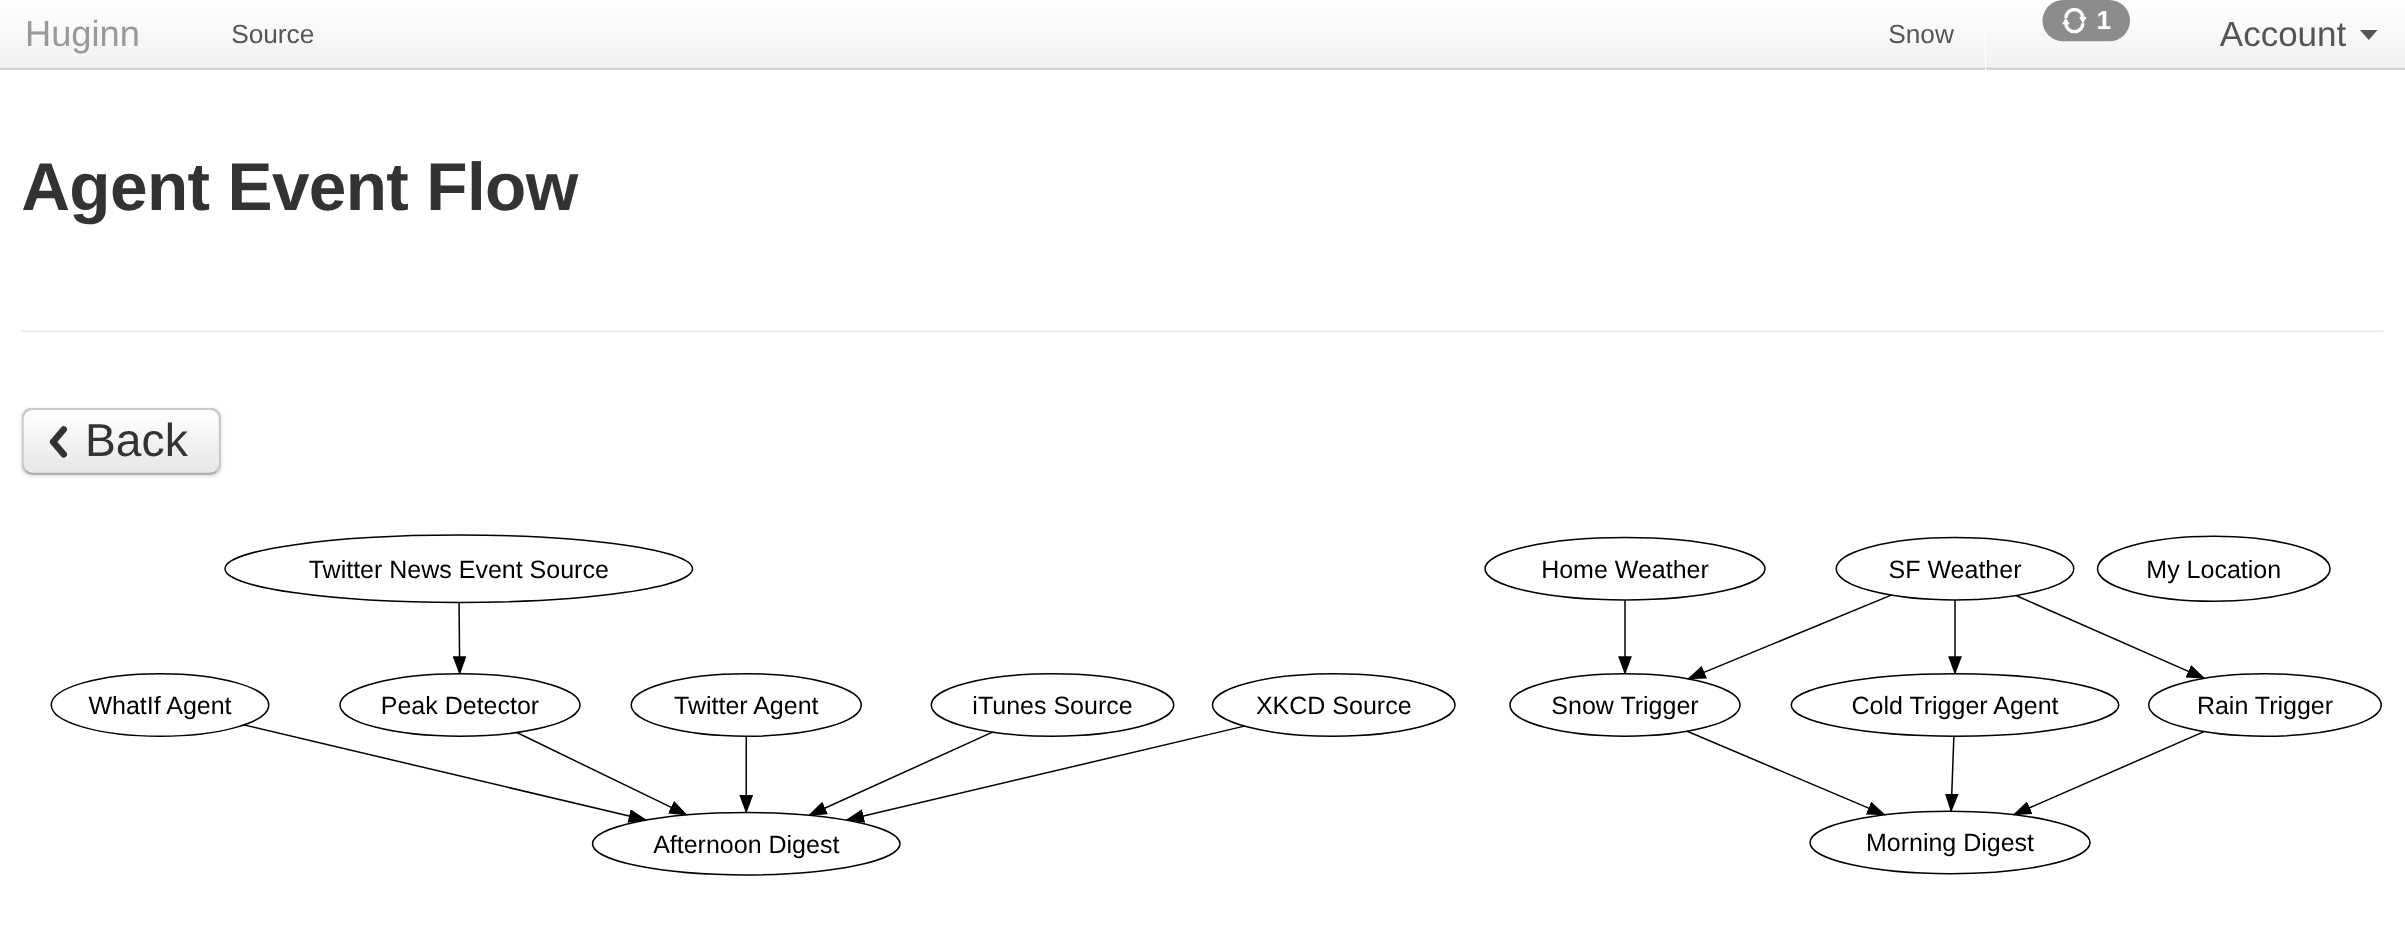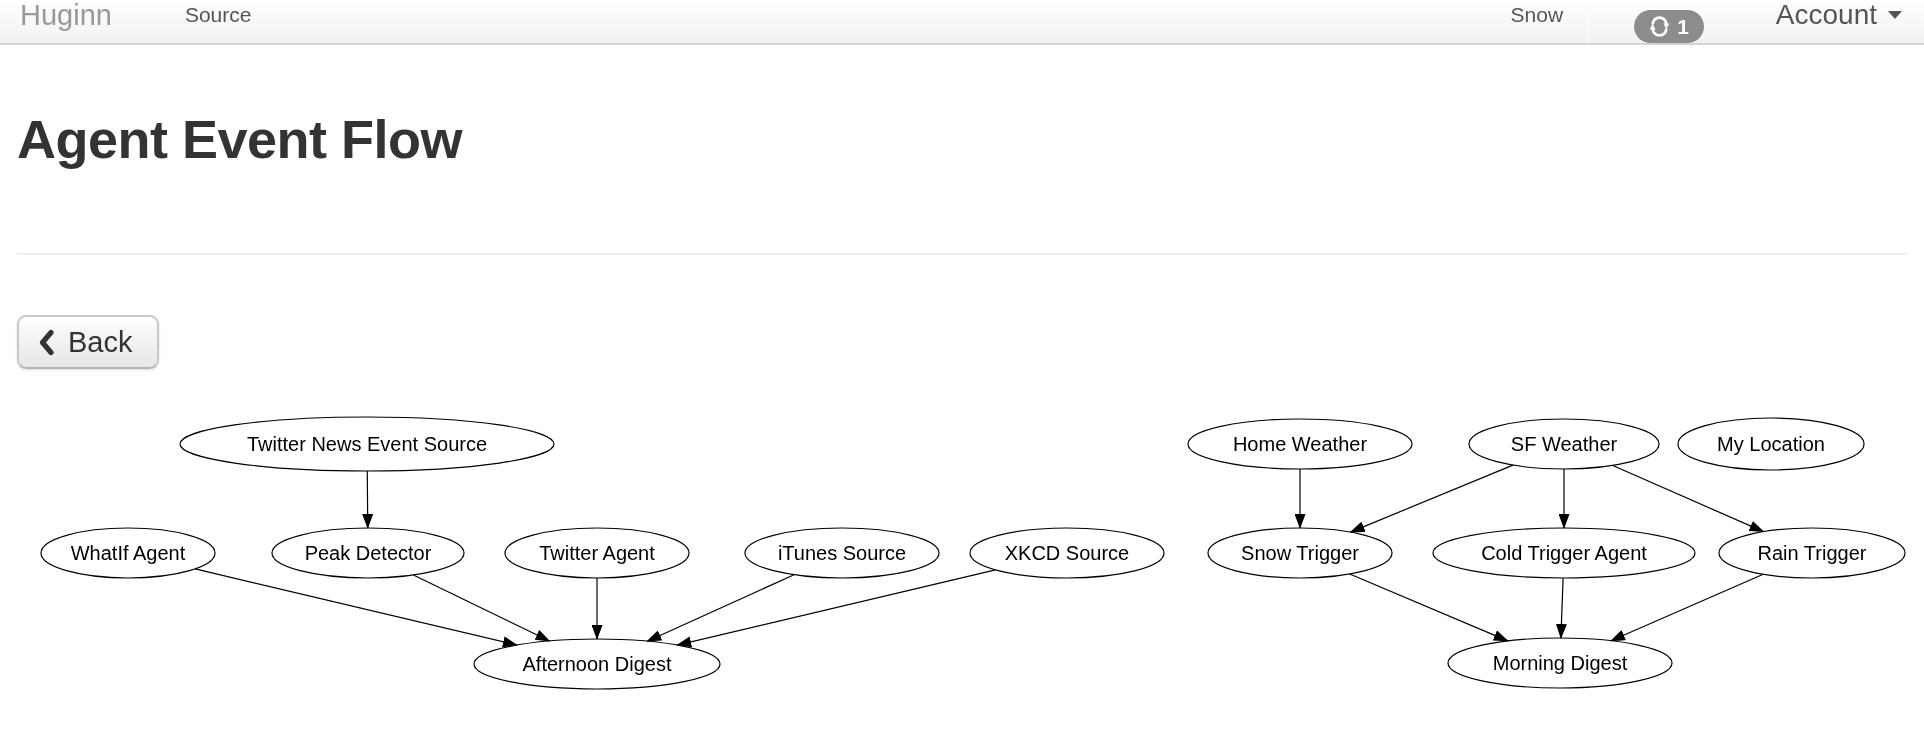--- a/index.html
+++ b/index.html
@@ -6,22 +6,22 @@
   html,body { margin:0; padding:0; }
   body {
     width:1924px; height:754px;
     background:#ffffff;
     font-family:"Liberation Sans", sans-serif;
     overflow:hidden;
   }
 
   
   .navbar {
-    height:45px;
-    display:flex; align-items:flex-end;
+    height:56px;
+    display:flex; align-items:flex-start;
     background:linear-gradient(#ffffff,#f1f1f1);
     border-bottom:2px solid #d4d4d4;
   }
   .brand {
     font-size:29px; color:#999999; text-decoration:none;
     margin:0 46px 0 20px; line-height:56px;
   }
   .nav-link {
     font-size:21px; color:#555555; text-decoration:none;
     padding:0 27px; line-height:56px;
@@ -63,21 +63,21 @@
     border:0; border-top:2px solid #eeeeee;
     margin:85px 0 0 0;
   }
   .btn-back {
     margin-top:60px;
     display:inline-flex; align-items:center; gap:13px;
     height:54px; padding:0 25px 0 19px;
     background:linear-gradient(#ffffff,#e6e6e6);
     border:2px solid #c9c9c9; border-bottom-color:#b3b3b3;
     border-radius:9px;
-    font-size:29px; color:#333333; text-decoration:none;
+    font-size:37px; color:#333333; text-decoration:none;
     box-shadow:inset 0 1px 0 rgba(255,255,255,.5), 0 1px 3px rgba(0,0,0,.12);
   }
 
   
   .graph-wrap { margin-top:34px;text-align:center; }
   svg.graph text {
     font-family:"Liberation Sans", sans-serif;
     font-size:20px; fill:#000000; text-anchor:middle;
   }
 </style>

